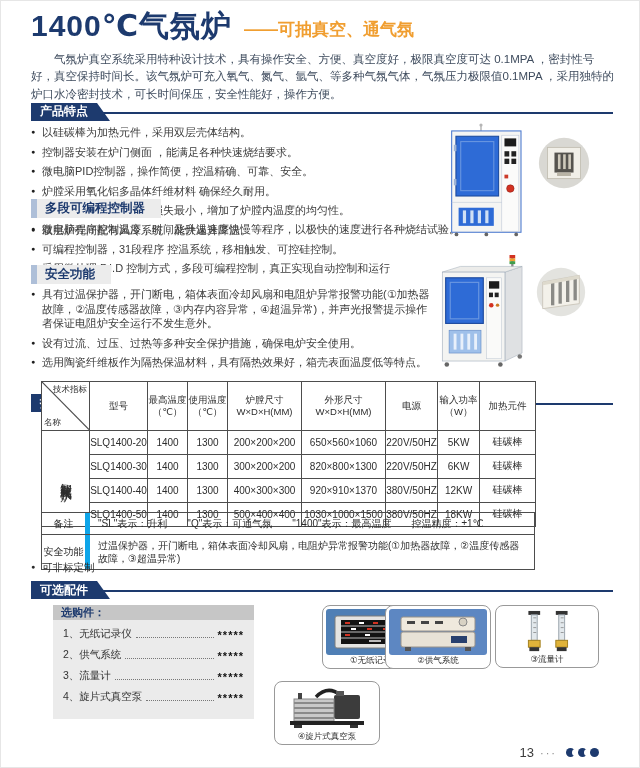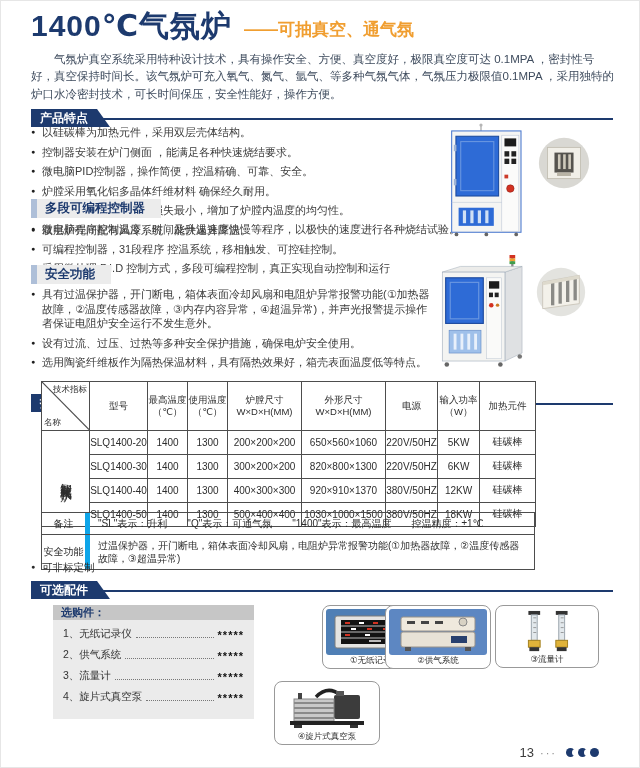--- a/index.html
+++ b/index.html
@@ -71,21 +71,21 @@
 <body>
 
 <div class="page">
 
   <div class="title-row">
     <span class="main-title">1400℃气氛炉</span>
     <span class="sub-title">——可抽真空、通气氛</span>
   </div>
   <p class="intro">气氛炉真空系统采用特种设计技术，具有操作安全、方便、真空度好，极限真空度可达 0.1MPA ，密封性号好，真空保持时间长。该气氛炉可充入氧气、氮气、氩气、等多种气氛气体，气氛压力极限值0.1MPA ，采用独特的炉口水冷密封技术，可长时间保压，安全性能好，操作方便。</p>
 
-  <div class="badge-wrap" style="top:108px;">
+  <div class="badge-wrap" style="top:102px;font-family:Liberation Mono, monospace;">
     <div class="rule"></div>
     <div class="badge">产品特点</div>
   </div>
   <ul class="blist" style="left:30px; top:124px; width:420px;">
     <li>以硅碳棒为加热元件，采用双层壳体结构。</li>
     <li>控制器安装在炉门侧面 ，能满足各种快速烧结要求。</li>
     <li>微电脑PID控制器，操作简便，控温精确、可靠、安全。</li>
     <li>炉膛采用氧化铝多晶体纤维材料 确保经久耐用。</li>
     <li>极好的门密封使得热量损失最小，增加了炉膛内温度的均匀性。</li>
     <li>双层炉壳间配有风冷系统，能快速升降温。</li>

